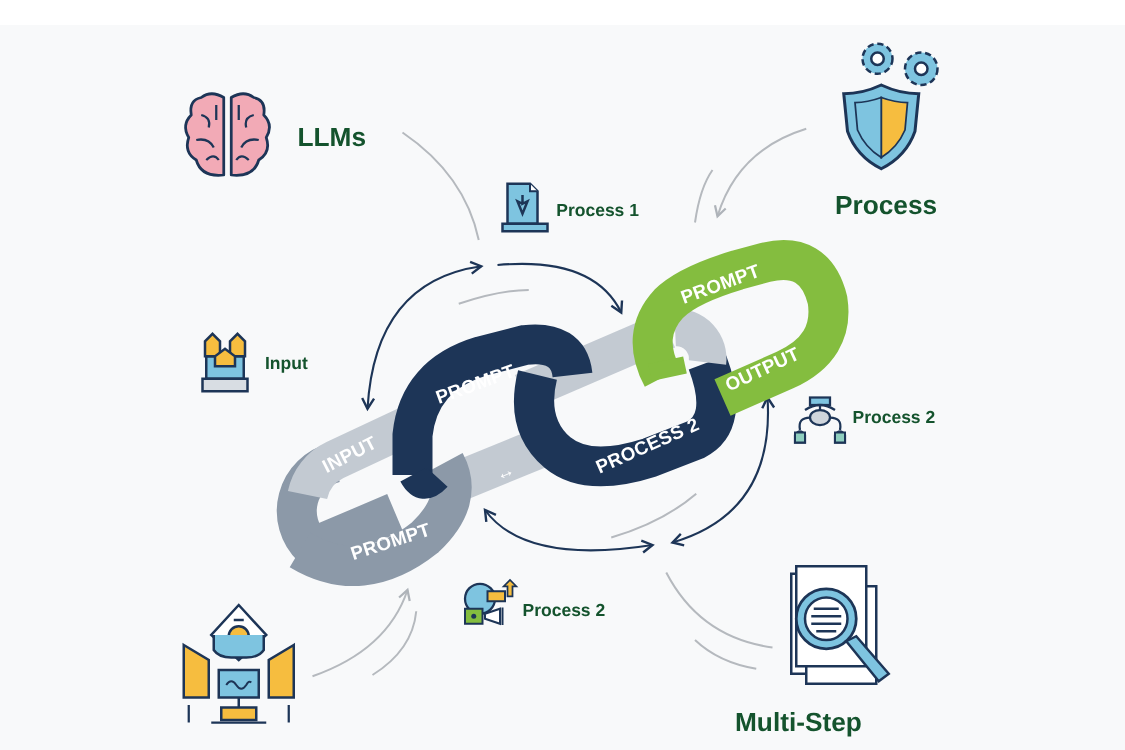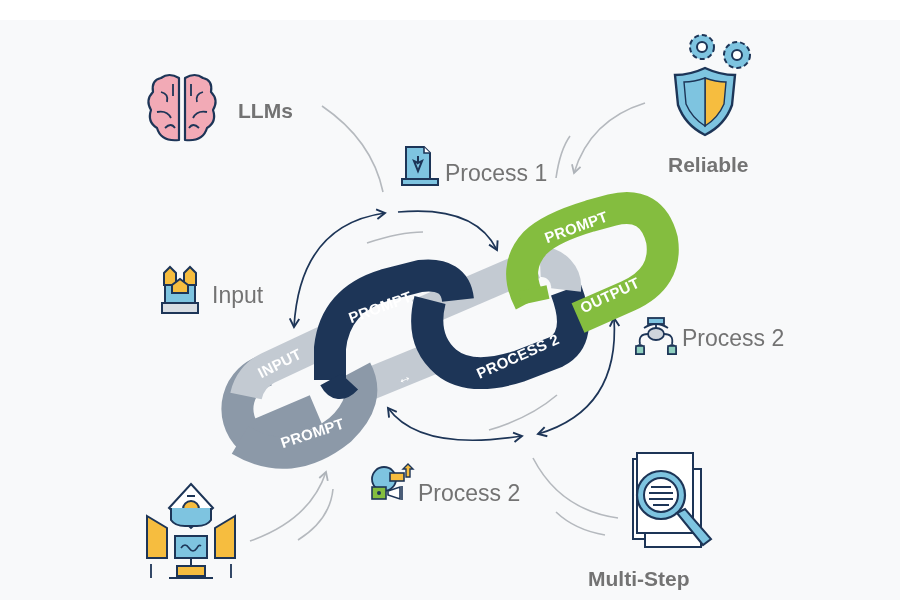--- a/index.html
+++ b/index.html
@@ -4,25 +4,25 @@
 <style>
   html, body { margin: 0; padding: 0; }
   body {
     width: 900px; height: 600px; overflow: hidden; position: relative;
     background: #f8f9fa;
     font-family: "Liberation Sans", "DejaVu Sans", sans-serif;
   }
   .topband { position: absolute; left: 0; top: 0; width: 900px; height: 20px; background: #ffffff; }
   .stage { position: absolute; left: 0; top: 0; width: 900px; height: 600px; }
   .label {
-    position: absolute; color: #737373; font-weight: bold; white-space: nowrap;
+    position: absolute; color: #14532d; font-weight: bold; white-space: nowrap;
     font-family: "Liberation Sans", "DejaVu Sans", sans-serif;
   }
   .lbl-big { font-size: 21px; }
-  .lbl-mid { font-size: 23px; font-weight: normal; }
+  .lbl-mid { font-size: 14px; font-weight: bold; }
   .chain-text {
     font-family: "Liberation Sans", "DejaVu Sans", sans-serif;
     font-weight: bold; fill: #ffffff; font-size: 15px; letter-spacing: 0.3px;
   }
 </style>
 </head>
 <body>
 
 <div class="topband"></div>
 
@@ -175,18 +175,18 @@
     <circle cx="28" cy="42" r="17" fill="#ffffff" stroke="#1d3557" stroke-width="2"></circle>
     <line x1="18" y1="34" x2="38" y2="34" stroke="#1d3557" stroke-width="2"></line>
     <line x1="16" y1="40" x2="40" y2="40" stroke="#1d3557" stroke-width="2"></line>
     <line x1="16" y1="46" x2="40" y2="46" stroke="#1d3557" stroke-width="2"></line>
     <line x1="20" y1="52" x2="36" y2="52" stroke="#1d3557" stroke-width="2"></line>
     <path d="M44,60 L52,56 L78,86 L70,92 Z" fill="#7ec4e0" stroke="#1d3557" stroke-width="2"></path>
   </g>
 </svg>
 
 <div class="label lbl-big" style="left:238px; top:99px;">LLMs</div>
-<div class="label lbl-big" style="left:668px; top:153px;">Reliable</div>
+<div class="label lbl-big" style="left:668px; top:153px;">Process</div>
 <div class="label lbl-mid" style="left:445px; top:160px;">Process 1</div>
 <div class="label lbl-mid" style="left:212px; top:282px;">Input</div>
 <div class="label lbl-mid" style="left:682px; top:325px;">Process 2</div>
 <div class="label lbl-mid" style="left:418px; top:480px;">Process 2</div>
 <div class="label lbl-big" style="left:588px; top:567px;">Multi-Step</div>
 
 </body></html>

